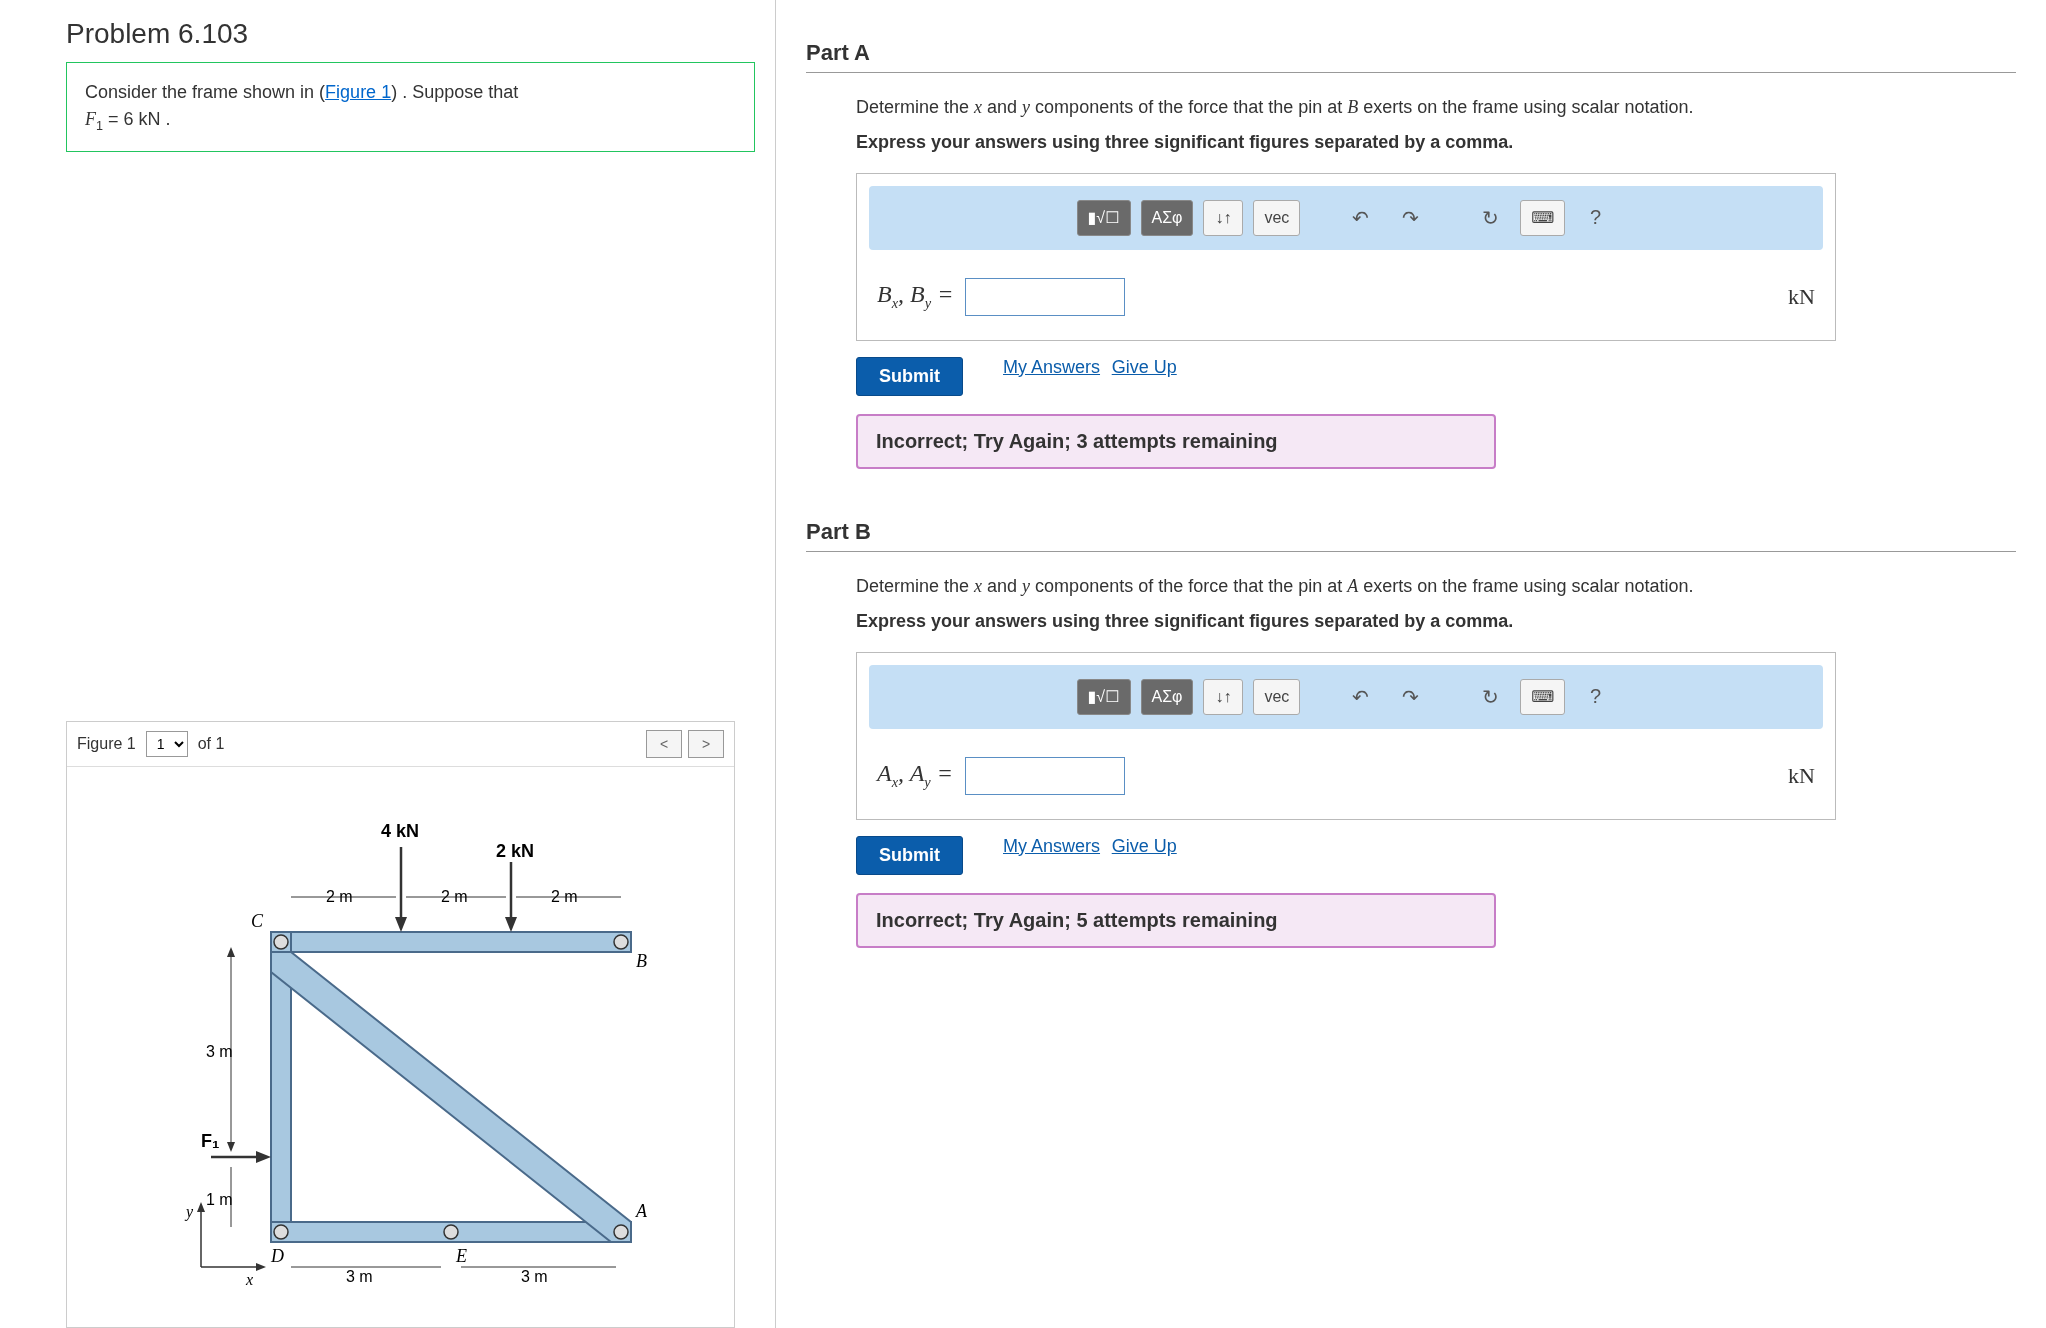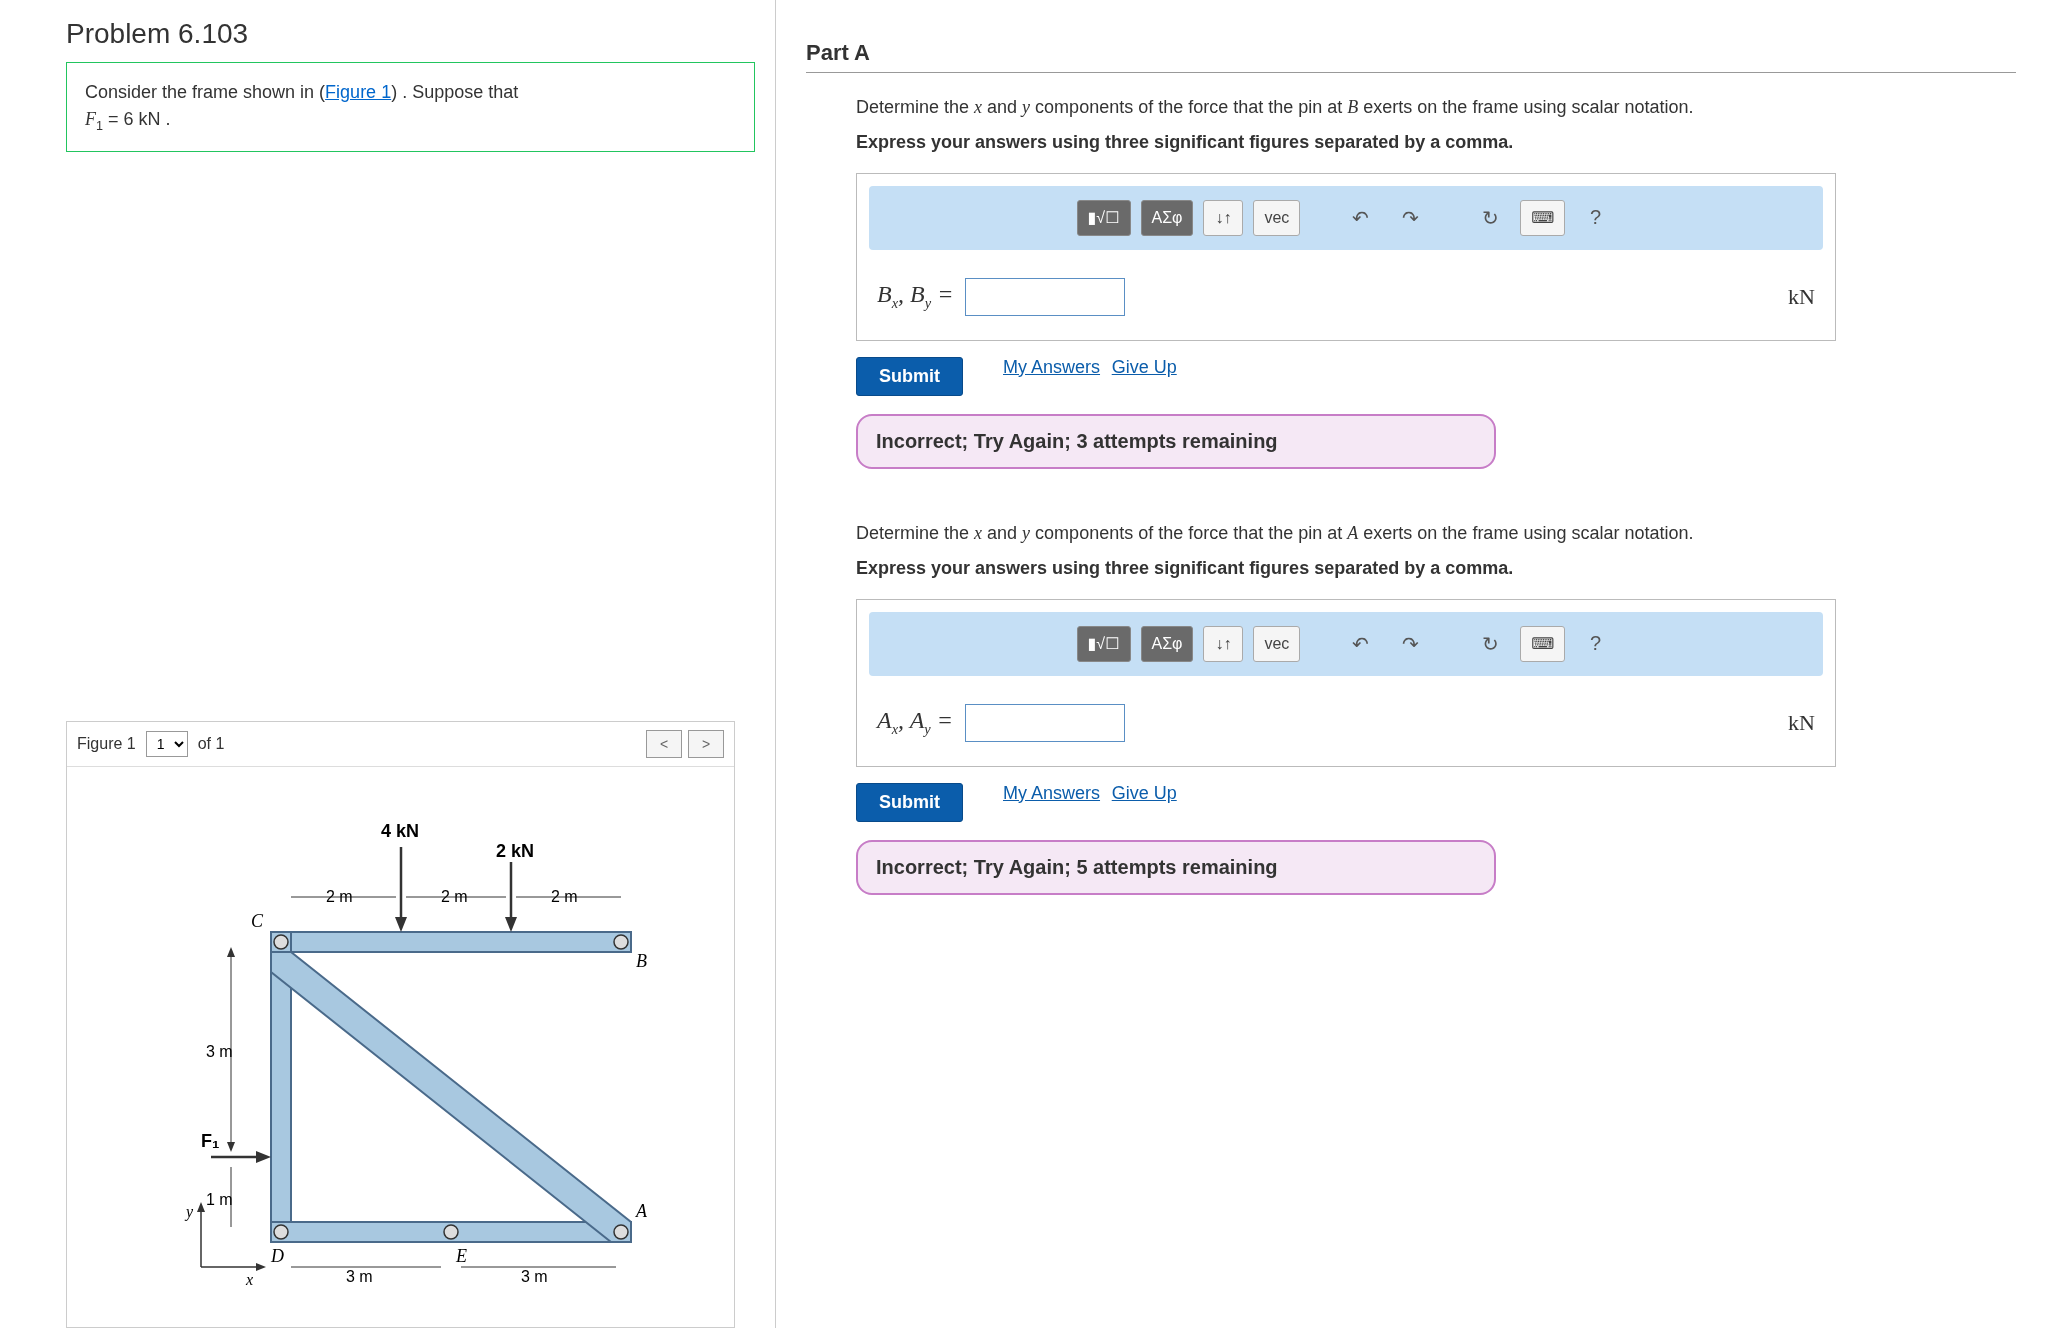--- a/index.html
+++ b/index.html
@@ -30,21 +30,21 @@
 .tb-btn.light { background: #f5f5f5; color: #444; border: 1px solid #aaa; }
 .tb-btn.icon { background: transparent; border: none; color: #555; font-size: 20px; }
 .tb-spacer { width: 20px; }
 .input-row { display: flex; align-items: center; padding: 16px 20px 24px 20px; gap: 12px; }
 .var-label { font-family: 'Times New Roman', serif; font-style: italic; font-size: 24px; }
 .answer-input { border: 1px solid #5a8fc4; height: 38px; width: 160px; padding: 4px 8px; font-size: 16px; }
 .unit-label { margin-left: auto; font-size: 22px; font-family: 'Times New Roman', serif; }
 .action-row { display: flex; align-items: flex-start; gap: 40px; margin: 16px 0 0 50px; }
 .submit-btn { background: #0b5dab; color: #fff; border: 1px solid #084a8a; padding: 8px 22px; font-size: 18px; font-weight: bold; border-radius: 3px; cursor: pointer; }
 .link { color: #0b5dab; text-decoration: underline; font-size: 18px; font-weight: normal; cursor: pointer; }
-.feedback-box { border: 2px solid #c77dc7; background: #f5e8f5; border-radius: 16px; padding: 14px 18px; margin: 18px 0 0 50px; width: 640px; font-size: 20px; font-weight: bold; color: #333; }
+.feedback-box { border: 2px solid #c77dc7; background: #f5e8f5; border-radius: 4px; padding: 14px 18px; margin: 18px 0 0 50px; width: 640px; font-size: 20px; font-weight: bold; color: #333; }
 .serif { font-family: 'Times New Roman', serif; }
 .frame-svg { width: 520px; height: 520px; }
 </style>
 </head>
 <body>
 
 <div class="container">
   <div class="left-panel">
     <div class="problem-title">Problem 6.103</div>
     <div class="problem-box">
@@ -158,20 +158,21 @@
         <button class="submit-btn">Submit</button>
         <div>
           <span class="link">My Answers</span>&nbsp;&nbsp;
           <span class="link">Give Up</span>
         </div>
       </div>
       <div class="feedback-box">Incorrect; Try Again; 3 attempts remaining</div>
     </div>
 
     <div class="part-section" style="margin-top:50px">
+      <div class="part-title">Part B</div>
       <div class="part-desc">
         <span>Determine the </span><span class="italic serif">x</span><span> and </span><span class="italic serif">y</span><span> components of the force that the pin at </span><span class="italic serif">A</span><span> exerts on the frame using scalar notation.</span>
       </div>
       <div class="part-instr">Express your answers using three significant figures separated by a comma.</div>
       <div class="answer-box">
         <div class="toolbar">
           <div class="tb-btn">▮√☐</div>
           <div class="tb-btn">ΑΣφ</div>
           <div class="tb-btn light">↓↑</div>
           <div class="tb-btn light">vec</div>

